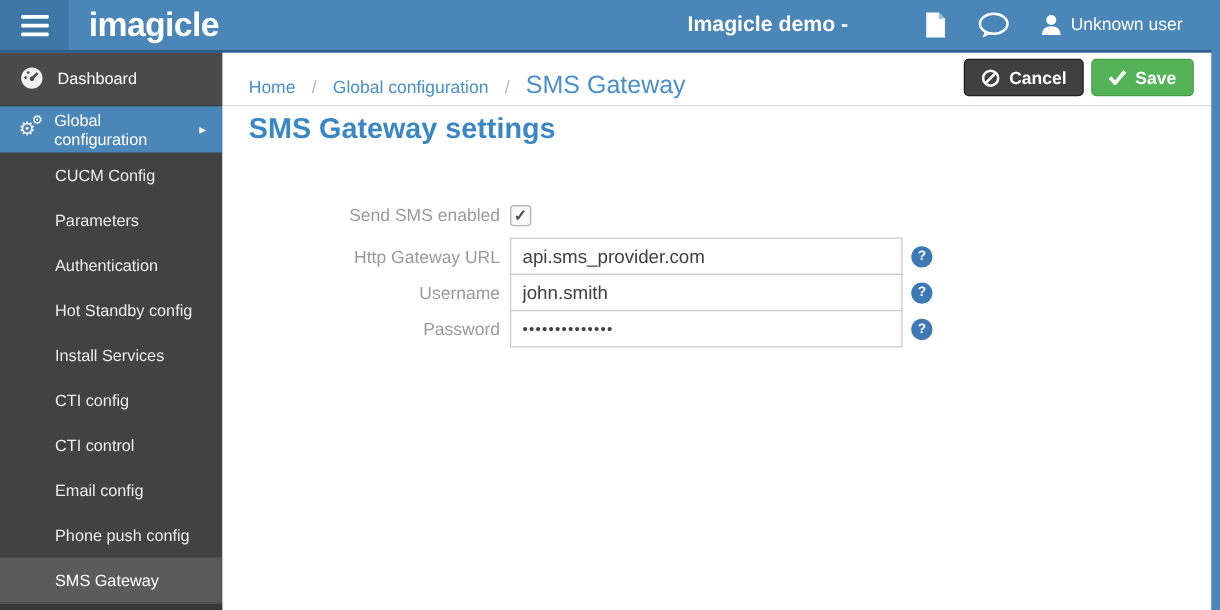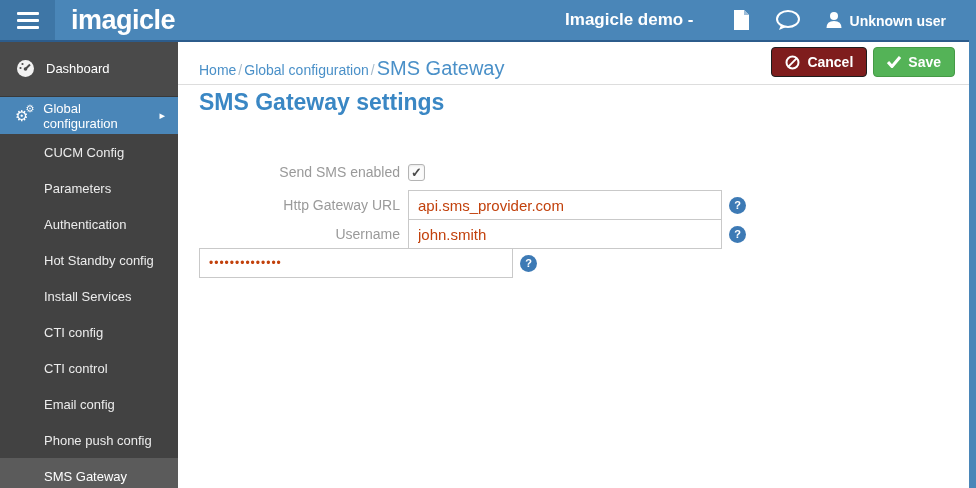--- a/index.html
+++ b/index.html
@@ -11,59 +11,59 @@
             background:#4a86b8; border-bottom:2px solid #2c5c8c;
             display:flex; align-items:center; z-index:5; }
   .hamburger { width:55px; height:100%; background:#3e76a6;
                display:flex; flex-direction:column; justify-content:center; align-items:center;
                gap:4px; cursor:pointer; }
   .hamburger .bar { width:22px; height:3px; background:#fff; border-radius:1px; }
   .logo { color:#fff; font-size:27px; font-weight:bold; letter-spacing:-0.5px;
           margin-left:16px; }
   .topbar-right { margin-left:auto; display:flex; align-items:center; gap:24px;
                   margin-right:30px; }
-  .topbar-title { color:#fff; font-size:17px; font-weight:bold; margin-right:14px; }
+  .topbar-title { color:#fff; font-size:17px; font-weight:bold; margin-right:36px; }
   .tb-icon { display:flex; align-items:center; cursor:pointer; }
-  .user-chip { display:flex; align-items:flex-end; gap:7px; color:#fff; font-size:14px;
-               font-weight:bold; cursor:pointer; }
+  .user-chip { display:flex; align-items:flex-start; gap:7px; color:#fff; font-size:14px;
+               font-weight:normal; cursor:pointer; }
 
   
   .scroll-strip { position:absolute; right:0; top:0; width:7px; height:488px;
                   background:#4a86b8; z-index:9; }
 
   
   .sidebar { position:absolute; left:0; top:41px; width:178px; height:447px;
              background:#424242; color:#fff; font-size:13px; }
   .side-item { display:flex; align-items:center; cursor:pointer; }
-  .side-dashboard { height:56px; background:#4a4a4a; padding-left:16px; gap:11px;
+  .side-dashboard { height:44px; background:#4a4a4a; padding-left:16px; gap:11px;
                     border-bottom:1px solid #393939; }
   .side-active { height:37px; background:#4a86b8; padding-left:15px; gap:10px; }
   .side-active .arrow { margin-left:auto; margin-right:13px; font-size:11px; }
   .submenu-item { height:36px; display:flex; align-items:center; padding-left:44px;
                   color:#ececec; cursor:pointer; }
   .submenu-item.selected { background:#5b5b5b; color:#fff; }
   .side-bottom-strip { height:6px; background:#383838; border-top:1px solid #575757; }
   .gear-wrap { font-size:15px; line-height:1; position:relative; width:20px; }
   .gear-wrap .gear-small { position:absolute; font-size:10px; right:-1px; top:-4px; }
 
   
   .content { position:absolute; left:178px; top:41px; width:791px; height:447px;
              background:#fff; }
   .content-header { display:flex; align-items:flex-start; justify-content:space-between;
                     padding:6px 14px 0 21px; height:44px; border-bottom:1px solid #ddd; }
-  .breadcrumb { display:flex; align-items:baseline; gap:2px; padding-top:10px;
+  .breadcrumb { display:flex; align-items:baseline; gap:13px; padding-top:10px;
                 color:#4a90c8; }
   .crumb { font-size:14px; color:#4a90c8; cursor:pointer; text-decoration:none; }
   .crumb-sep { font-size:14px; color:#a9bccb; }
   .crumb-current { font-size:20px; color:#4a90c8; }
   .header-buttons { display:flex; gap:6px; padding-top:0px; }
   .btn { display:inline-flex; align-items:center; gap:7px; height:30px; padding:0 13px;
          border-radius:4px; font-size:14px; font-weight:bold; color:#fff; cursor:pointer;
          border:1px solid transparent; }
-  .btn-cancel { background:#7f1d1d; border-color:#1d1d1d; }
+  .btn-cancel { background:#404040; border-color:#1d1d1d; }
   .btn-save { background:#54b357; border-color:#459a46; }
 
   .page-title { color:#3a87c4; font-size:23px; font-weight:bold;
                 margin:4px 0 12px 21px; }
 
   
   .form { margin-left:21px; }
   .frow { display:flex; align-items:center; }
   .frow + .frow.joined { margin-top:-1px; }
   .flabel { width:201px; text-align:right; color:#9a9a9a; font-size:14px;
@@ -71,21 +71,21 @@
   .checkbox-row { height:24px; margin-bottom:7px;margin-top:44px; }
   .checkbox { width:17px; height:17px; background:#fbfbfb; border:1px solid #b4b4b4;
               border-radius:3px; display:flex; align-items:center; justify-content:center;
               font-size:13px; color:#4a4a4a; font-weight:bold; cursor:pointer;
               box-shadow:inset 0 1px 2px rgba(0,0,0,0.08); }
   .select-box { width:314px; height:27px; border:1px solid #8c8c8c; background:#fff;
                 display:flex; align-items:center; padding:0 9px; font-size:15px;
                 color:#1f1f1f; cursor:pointer; }
   .select-box .chev { margin-left:auto; display:flex; }
   .tinput { width:314px; height:30px; border:1px solid #c9c9c9; background:#fff;
-            padding:0 9px; font-size:15px; color:#c2410c;
+            padding:0 9px; font-size:15px; color:#404040;
             font-family:"Liberation Sans", sans-serif; outline:none; }
   .tinput.pw { font-size:12px; letter-spacing:1px; }
   .help-badge { width:17px; height:17px; border-radius:50%; background:#3d7ab5;
                 color:#fff; font-size:11px; font-weight:bold; display:flex;
                 align-items:center; justify-content:center; margin-left:7px;
                 cursor:pointer; flex-shrink:0; }
 </style>
 </head>
 <body>
 
@@ -202,20 +202,21 @@
       <span class="help-badge">?</span>
     </div>
 
     <div class="frow joined">
       <span class="flabel">Username</span>
       <input class="tinput" type="text" value="john.smith" style="">
       <span class="help-badge">?</span>
     </div>
 
     <div class="frow joined">
+      <span class="flabel">Password</span>
       <input class="tinput pw" type="text" value="••••••••••••••" style="">
       <span class="help-badge">?</span>
     </div>
 
   </div>
 </div>
 
 <div class="scroll-strip"></div>
 
 </body></html>

